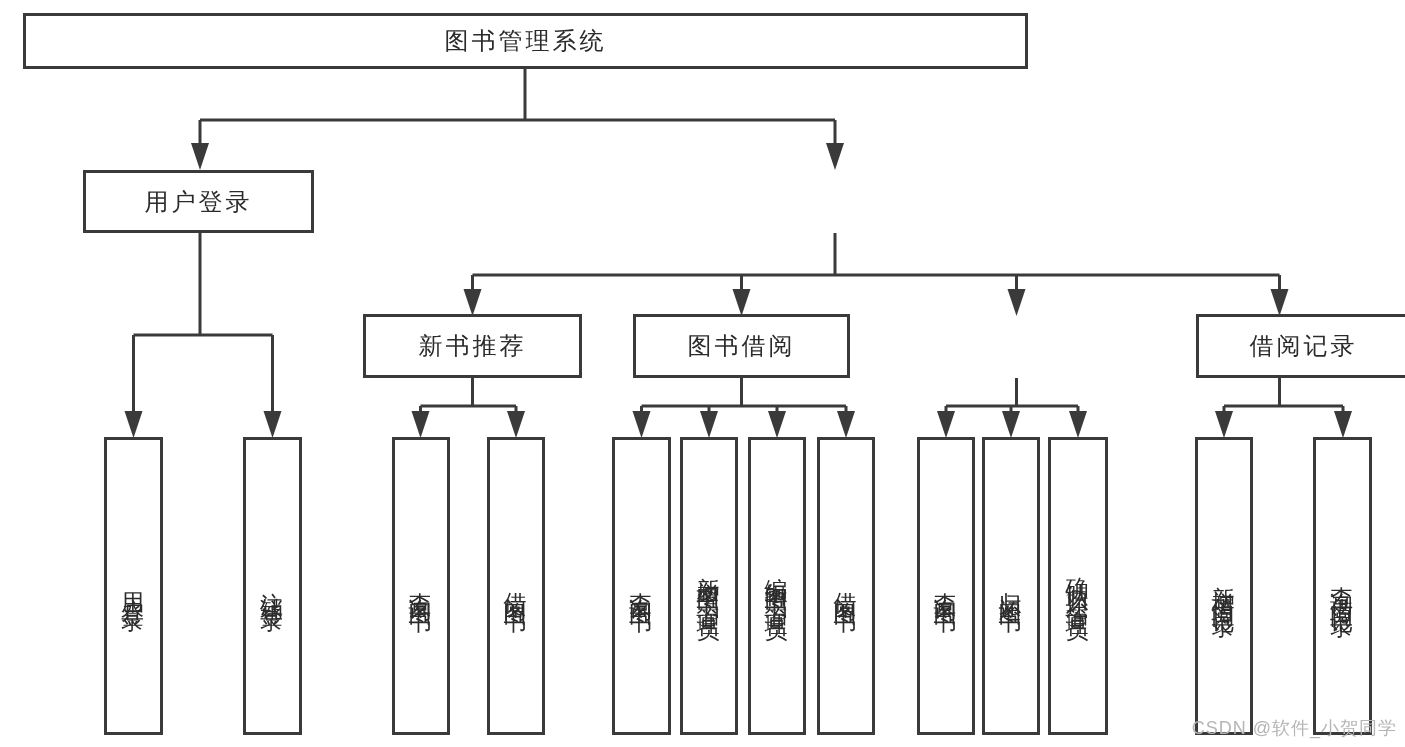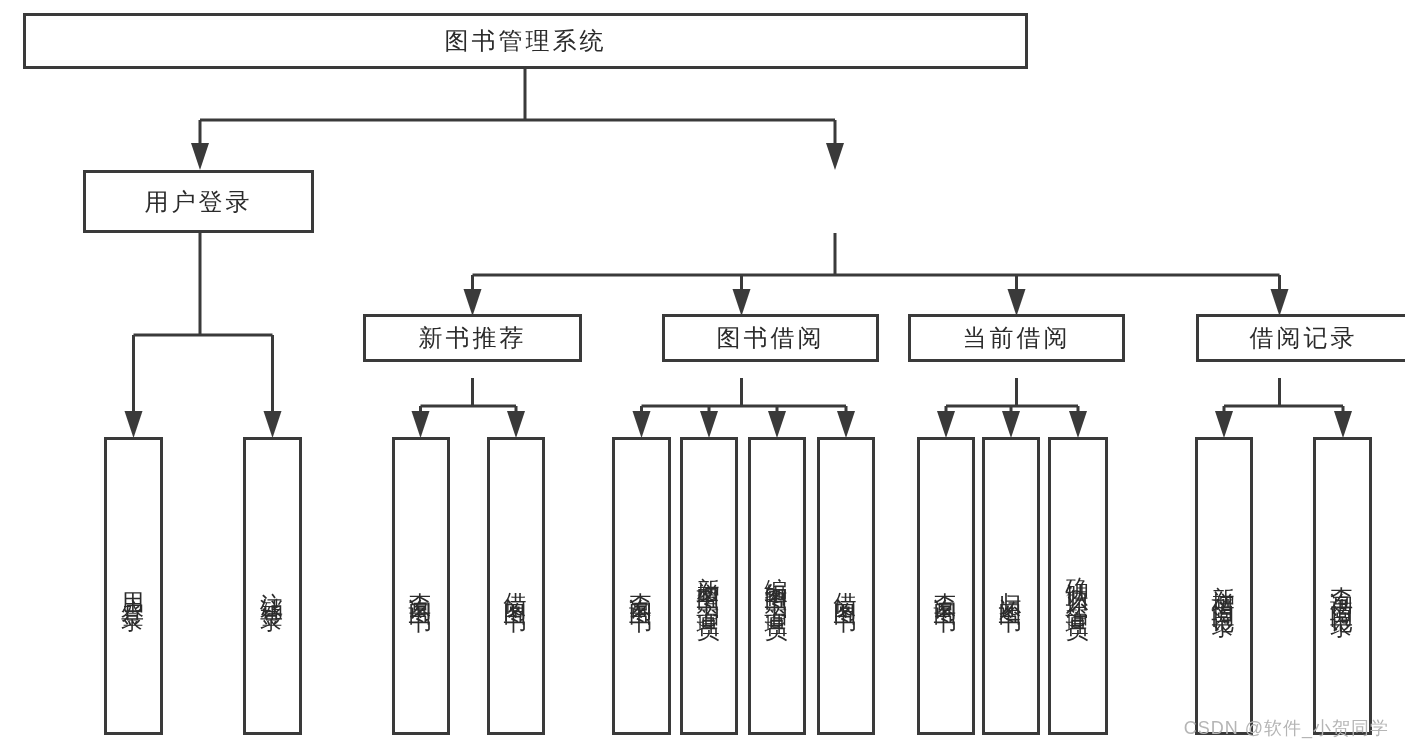--- a/index.html
+++ b/index.html
@@ -31,23 +31,23 @@
     justify-content: center;
     font-size: 24px;
     letter-spacing: 3px;
     color: #2b2b2b;
     white-space: nowrap;
   }
   
   .root  { left: 23px;  top: 13px;  width: 1005px; height: 56px; }
   .l2a   { left: 83px;  top: 170px; width: 231px;  height: 63px; }
   .l2b   { left: 716px; top: 170px; width: 238px;  height: 63px; }
-  .l3    { top: 314px; height: 48px; }
+  .l3    { top: 314px; height: 64px; }
   .l3a   { left: 363px;  width: 219px; }
-  .l3b   { left: 633px;  width: 217px; margin-left: 29px; }
+  .l3b   { left: 633px;  width: 217px; }
   .l3c   { left: 908px;  width: 217px; }
   .l3d   { left: 1172px; width: 215px; margin-left: 24px; }
   
   .leaf {
     top: 437px;
     height: 298px;
     font-size: 23px;
     letter-spacing: 6px;
   }
   .leaf .vtext {
@@ -63,21 +63,21 @@
   .lf6  { left: 680px;  width: 58px; }
   .lf7  { left: 748px;  width: 58px; }
   .lf8  { left: 817px;  width: 58px; }
   .lf9  { left: 917px;  width: 58px; }
   .lf10 { left: 982px;  width: 58px; }
   .lf11 { left: 1048px; width: 60px; }
   .lf12 { left: 1195px; width: 58px; }
   .lf13 { left: 1313px; width: 59px; }
   .watermark {
     position: absolute;
-    right: 16px;
+    right: 8px;
     top: 716px;
     font-size: 18px;
     letter-spacing: 1px;
     color: #b5b5b5;
     white-space: nowrap;
   }
 </style>
 </head>
 <body>
 
@@ -126,23 +126,20 @@
   <div class="node l2a">
     <span>用户登录</span>
   </div>
 
   <div class="node l3 l3a">
     <span>新书推荐</span>
   </div>
   <div class="node l3 l3b">
     <span>图书借阅</span>
   </div>
-  <div class="node l3 l3c">
-    <span>当前借阅</span>
-  </div>
   <div class="node l3 l3d">
     <span>借阅记录</span>
   </div>
 
   <div class="node leaf lf1">
     <span class="vtext">用户登录</span>
   </div>
   <div class="node leaf lf2">
     <span class="vtext">注销登录</span>
   </div>

